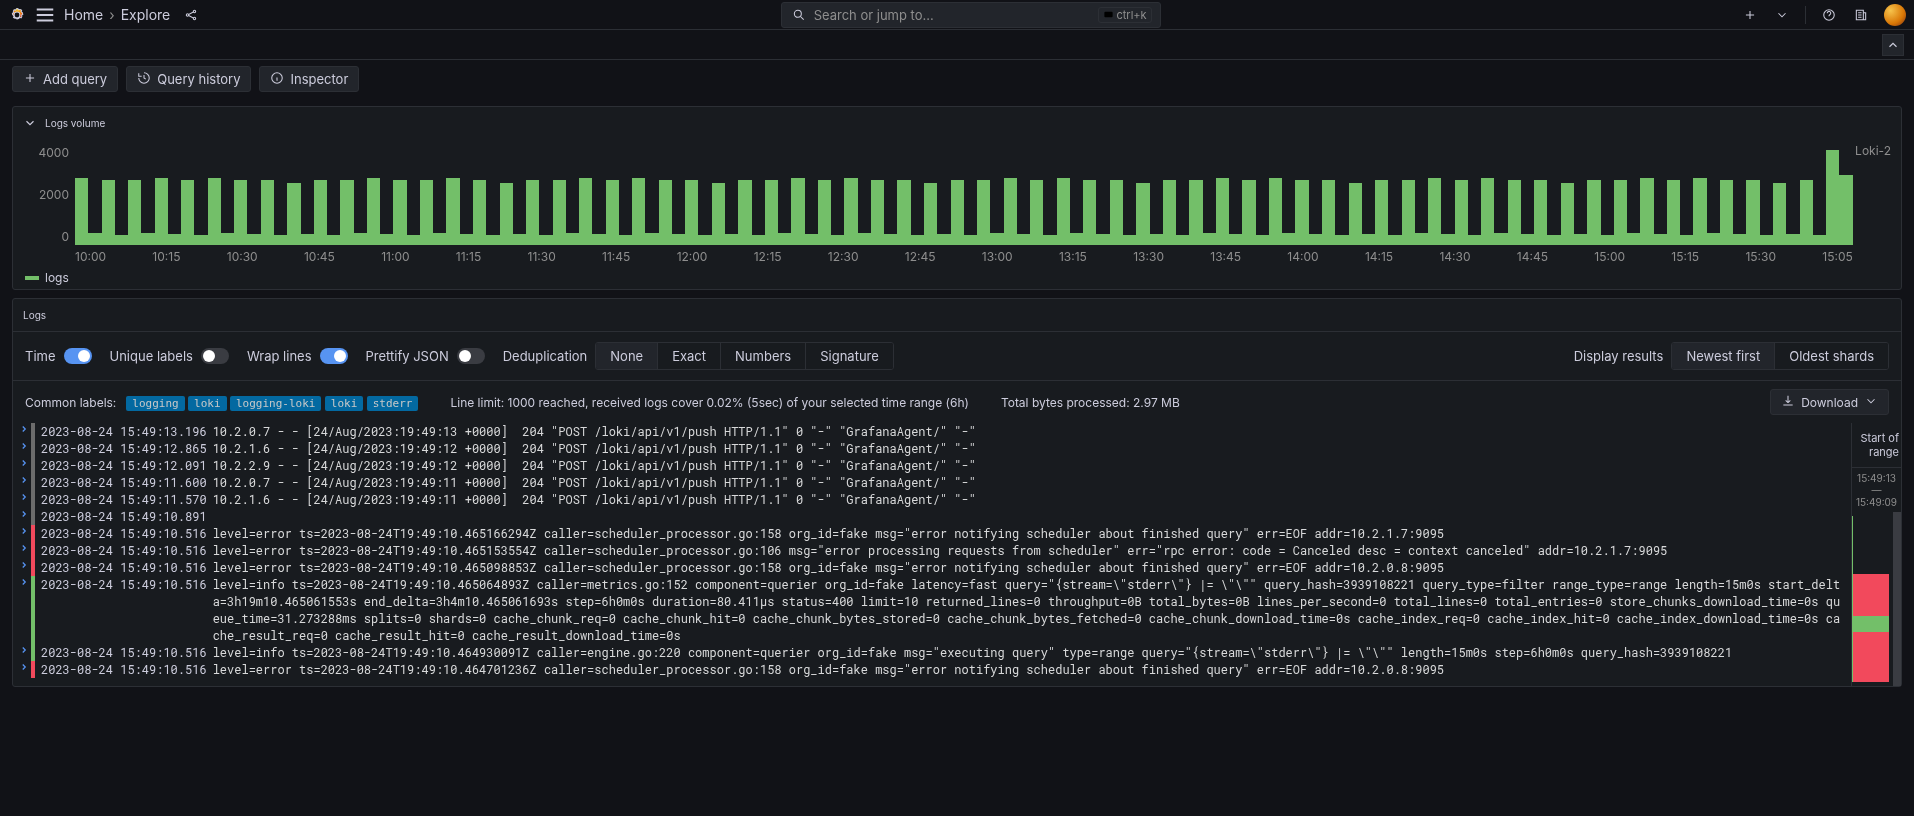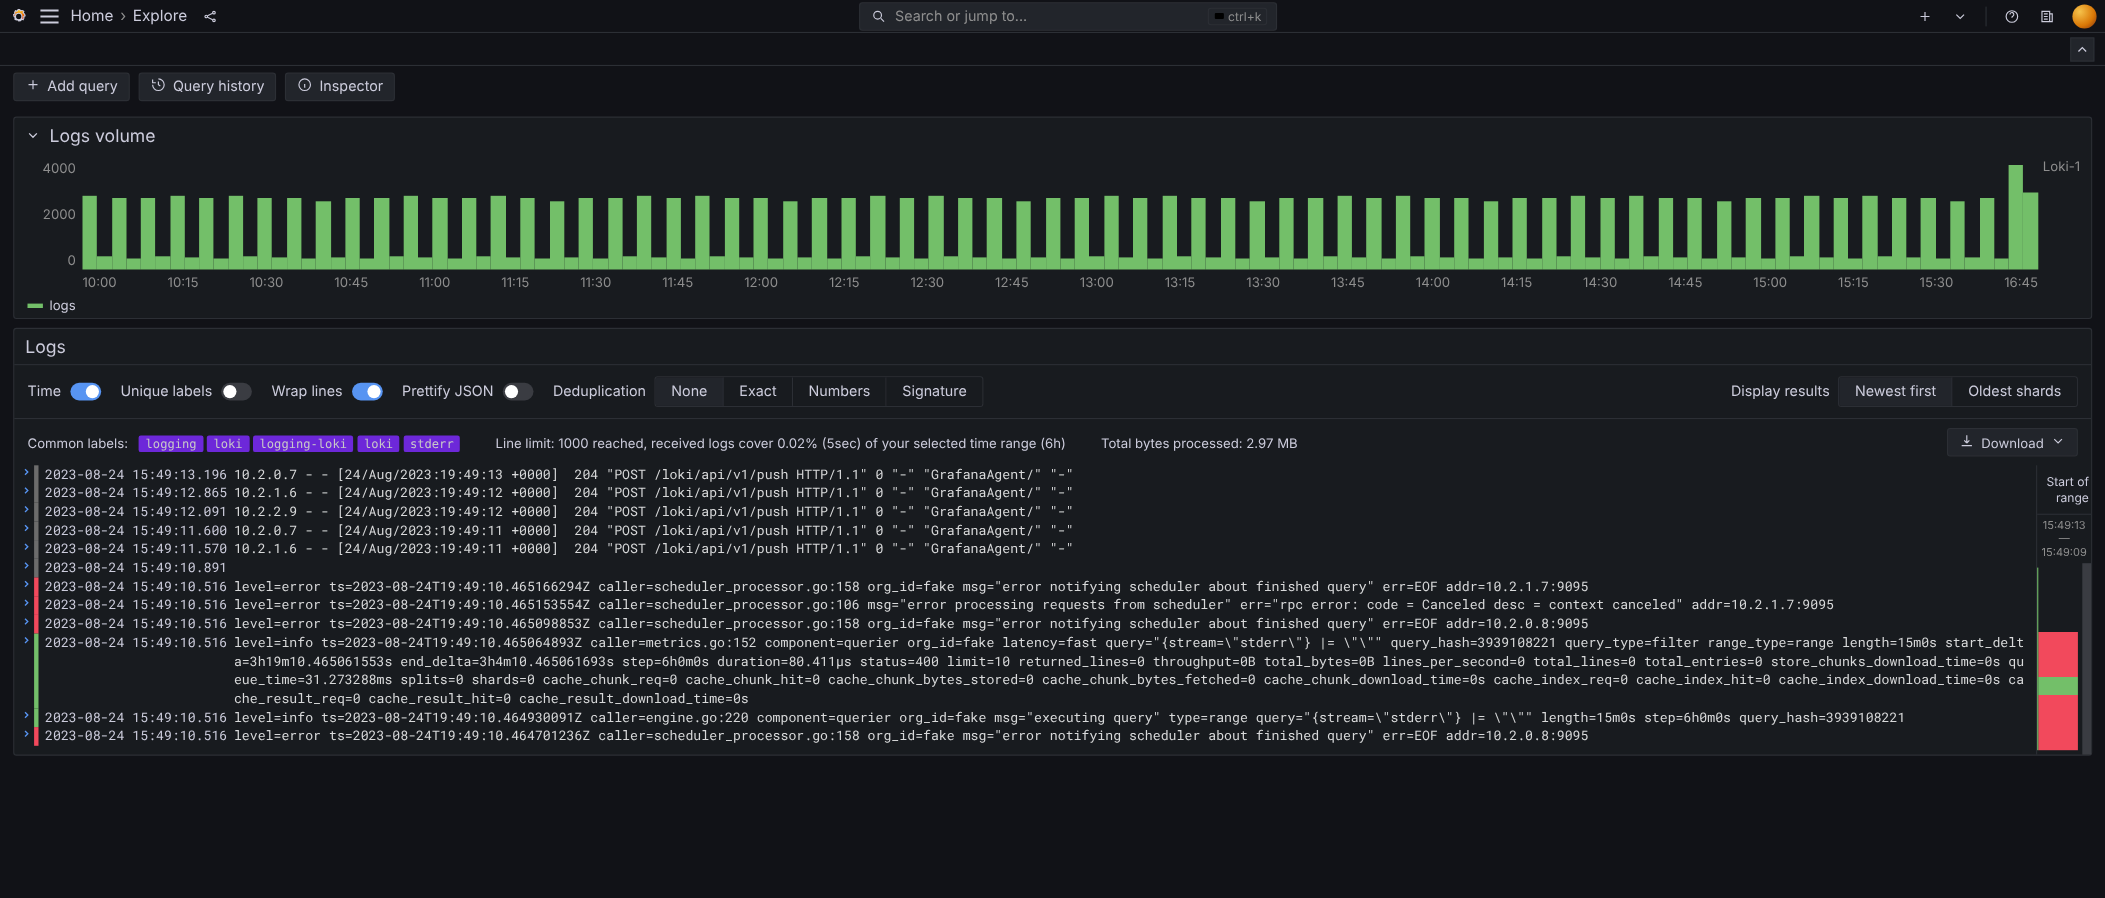--- a/index.html
+++ b/index.html
@@ -73,21 +73,21 @@
   }
   .tbtn svg, .icon-btn svg { width:14px; height:14px; stroke: var(--text); fill:none; stroke-width:1.8; }
 
   
   .panel {
     margin: 8px 10px; border:1px solid var(--border); border-radius:3px;
     background: var(--bg-1);
   }
   .panel-header {
     display:flex; align-items:center; height:32px; padding:0 10px; gap:8px;
-    font-size:16px;
+    font-size:10px;
   }
   .caret { width:14px; height:14px; }
 
   
   .chart-area { position:relative; padding: 6px 48px 2px 62px; }
   .legend-top-right { position:absolute; top:4px; right:10px; font-size:12px; color:var(--text-dim);}
   .y-axis { position:absolute; left:8px; top:6px; bottom:22px; width:48px; display:flex; flex-direction:column; justify-content:space-between; align-items:flex-end; font-size:12px; color:var(--text-dim);}
   .bars { position:relative; height:100px; display:flex; align-items:flex-end; gap:0; }
   .bar { flex:1; background:var(--green); min-width:1px; }
   .x-axis { display:flex; justify-content:space-between; font-size:12px; color:var(--text-dim); margin-top:4px; }
@@ -119,21 +119,21 @@
   .seg > div.active { background: var(--bg-2); }
   .flex-spacer { flex:1; }
 
   
   .meta-row {
     display:flex; align-items:center; gap:10px; padding:8px 12px;
     font-size:12px;
     justify-content:flex-end;
   }
   .chip {
-    background:#6d28d9; padding:1px 6px; border-radius:2px; font-family:monospace; font-size:11px; color:#c8c8c8;
+    background:#0369a1; padding:1px 6px; border-radius:2px; font-family:monospace; font-size:11px; color:#c8c8c8;
   }
   .download-btn { margin-left:auto; }
 
   
   .log-container { position:relative; display:flex; }
   .log-list {
     flex:1; font-family: "Roboto Mono", Menlo, Consolas, monospace; font-size:12px;
     line-height:17px; padding:0 4px 8px 4px;
   }
   .log-row { display:flex; align-items:flex-start; }
@@ -275,21 +275,21 @@
 </div>
 
 <div class="panel">
   <div class="panel-header">
     <svg class="caret" viewBox="0 0 24 24" stroke="#ccccdc" fill="none" stroke-width="2">
           <path d="M6 9l6 6 6-6"></path>
         </svg>
     <span>Logs volume</span>
   </div>
   <div class="chart-area">
-    <div class="legend-top-right">Loki-1</div>
+    <div class="legend-top-right">Loki-2</div>
     <div class="y-axis">
       <div id="yt0">4000</div>
           <div id="yt1">2000</div>
           <div id="yt2">0</div>
     </div>
     <div class="bars" id="bars">
           <div class="bar" style="height: 67.5%;"></div>
           <div class="bar" style="height: 12.5%;"></div>
           <div class="bar" style="height: 65%;"></div>
           <div class="bar" style="height: 10%;"></div>
@@ -441,21 +441,21 @@
           <span>13:15</span>
           <span>13:30</span>
           <span>13:45</span>
           <span>14:00</span>
           <span>14:15</span>
           <span>14:30</span>
           <span>14:45</span>
           <span>15:00</span>
           <span>15:15</span>
           <span>15:30</span>
-          <span>16:45</span>
+          <span>15:05</span>
         </div>
   </div>
   <div class="chart-legend">
     <span class="swatch"></span>
     <span>logs</span>
   </div>
 </div>
 
 <div class="panel">
   <div class="panel-header">

